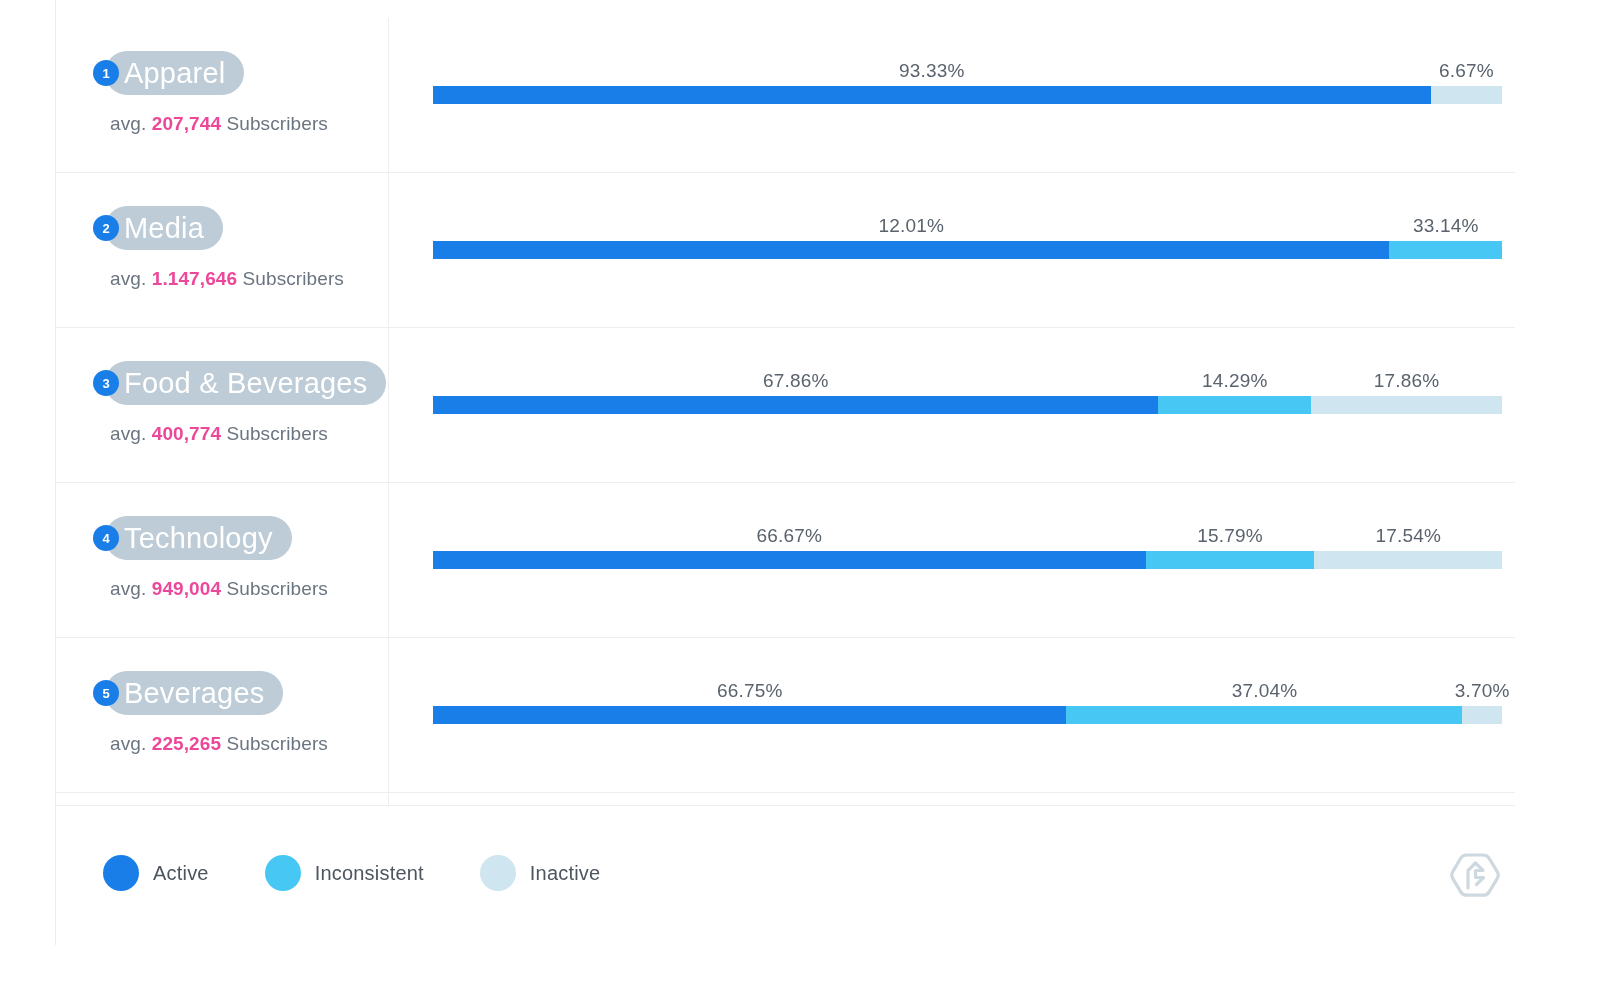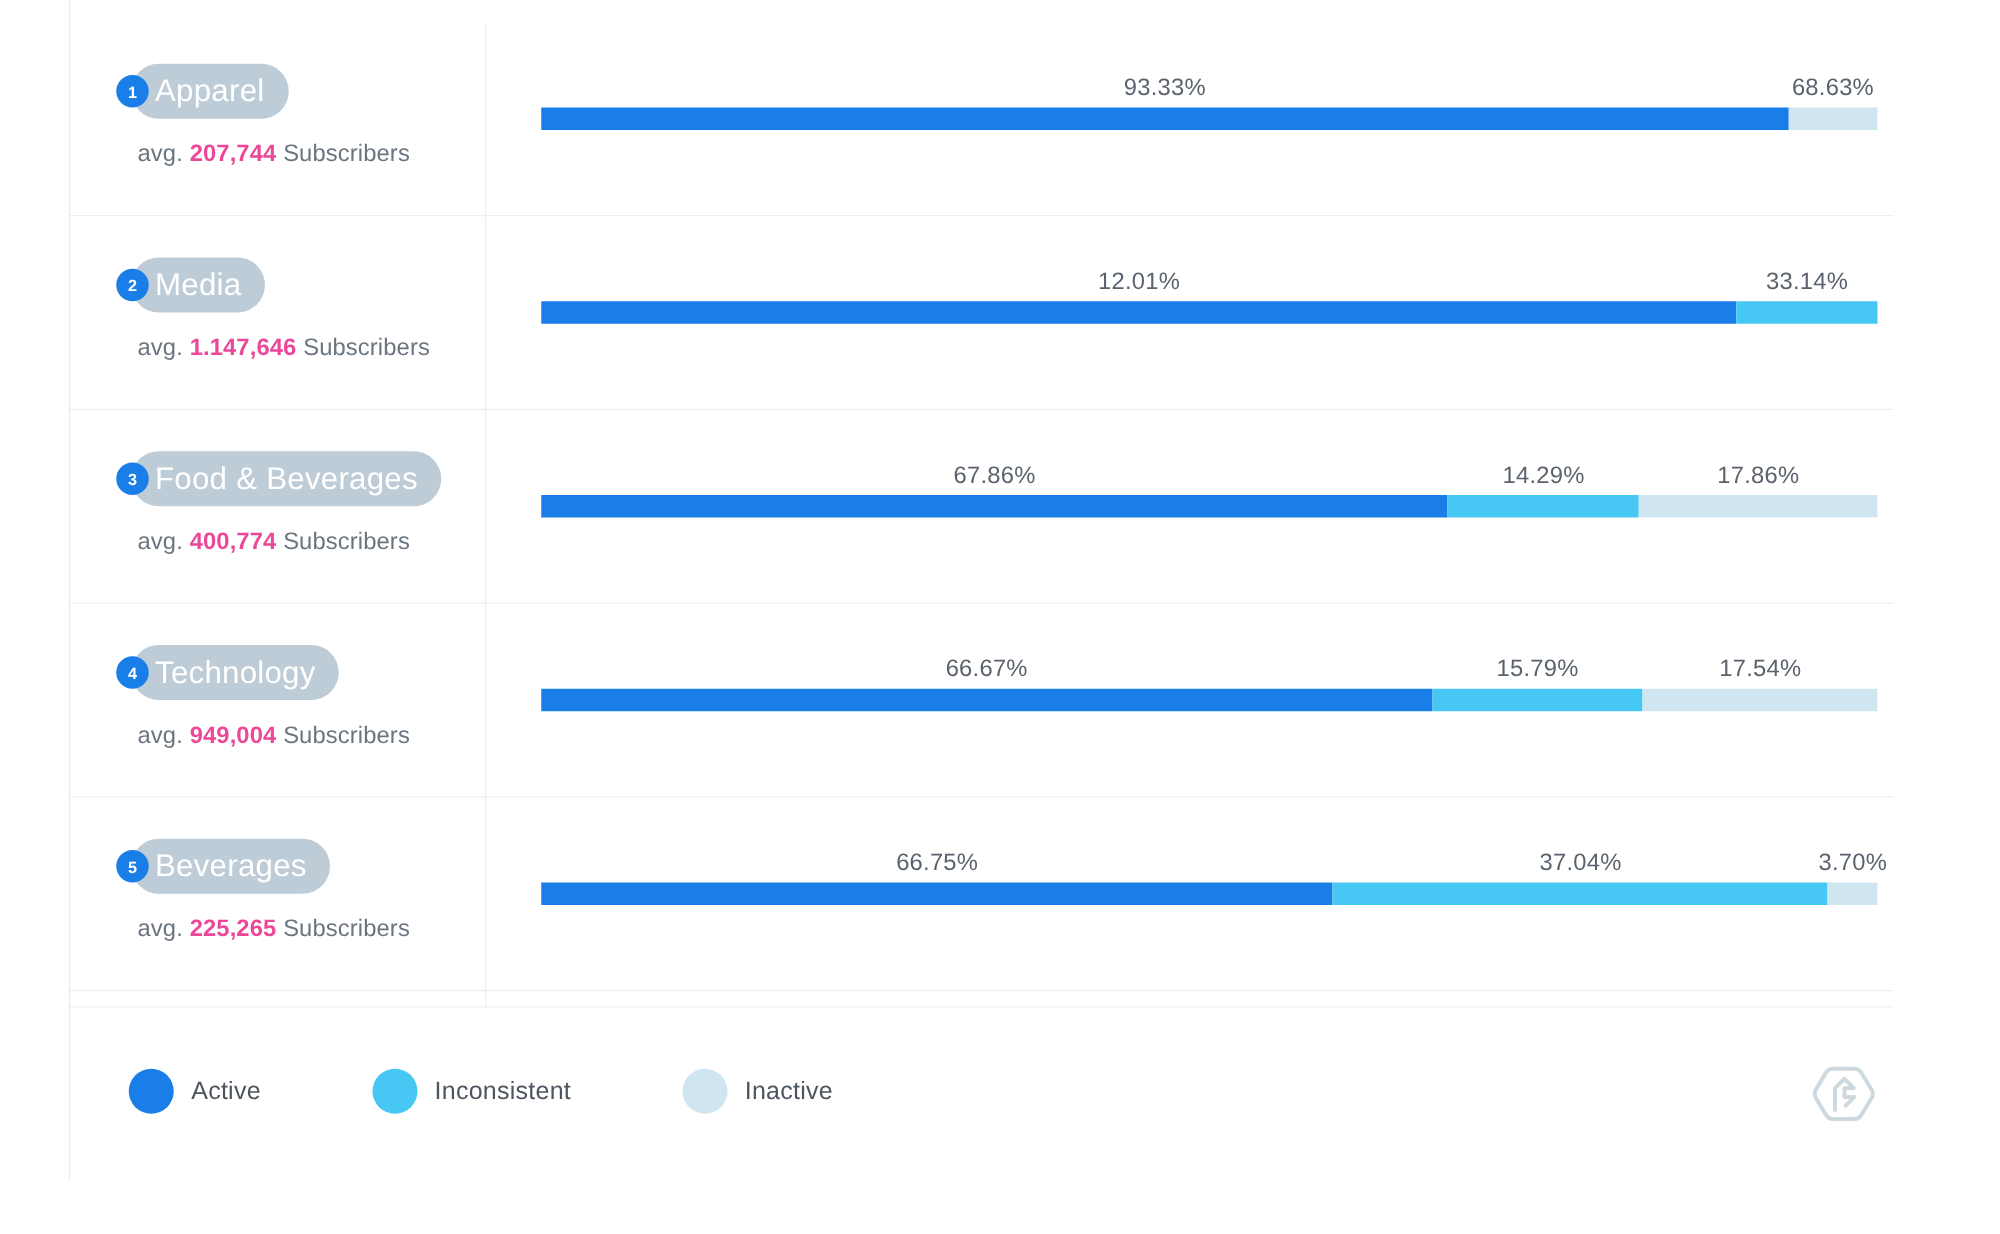--- a/index.html
+++ b/index.html
@@ -88,21 +88,21 @@
     justify-content: center;
     z-index: 3;
     letter-spacing: 0;
   }
 
   .pill {
     height: 44px;
     border-radius: 22px;
     background: #bdccd6;
     color: #ffffff;
-    font-size: 25px;
+    font-size: 29px;
     font-weight: 400;
     display: flex;
     align-items: center;
     padding: 0 19px;
     white-space: nowrap;
     letter-spacing: 0.2px;
     z-index: 2;
   }
 
   .avg-line {
@@ -170,21 +170,21 @@
     background: #eceff2;
   }
 
   
   .legend {
     position: absolute;
     left: 103px;
     top: 855px;
     display: flex;
     align-items: center;
-    gap: 89px;
+    gap: 56px;
   }
   .legend-item {
     display: flex;
     align-items: center;
     gap: 14px;
   }
   .legend-dot {
     width: 36px;
     height: 36px;
     border-radius: 50%;
@@ -222,21 +222,21 @@
           <div class="rank-badge">1</div>
           <div class="avg-line"><span>avg.</span> <span class="num">207,744</span> <span>Subscribers</span></div>
         </div>
         <div class="bar-cell">
           <div class="bar-track">
             <div class="seg seg-active" style="width: 93.33%;"></div>
             <div class="seg seg-inactive" style="width: 6.67%;"></div>
           </div>
           <div class="pct-layer">
             <div class="pct" style="left: 46.665%;">93.33%</div>
-            <div class="pct" style="left: 96.665%;">68.63%</div>
+            <div class="pct" style="left: 96.665%;">6.67%</div>
           </div>
         </div>
       </div>
       <div class="row">
         <div class="label-cell">
           <div class="pill-wrap">
             <div class="pill">Media</div>
           </div>
           <div class="rank-badge">2</div>
           <div class="avg-line"><span>avg.</span> <span class="num">1.147,646</span> <span>Subscribers</span></div>

